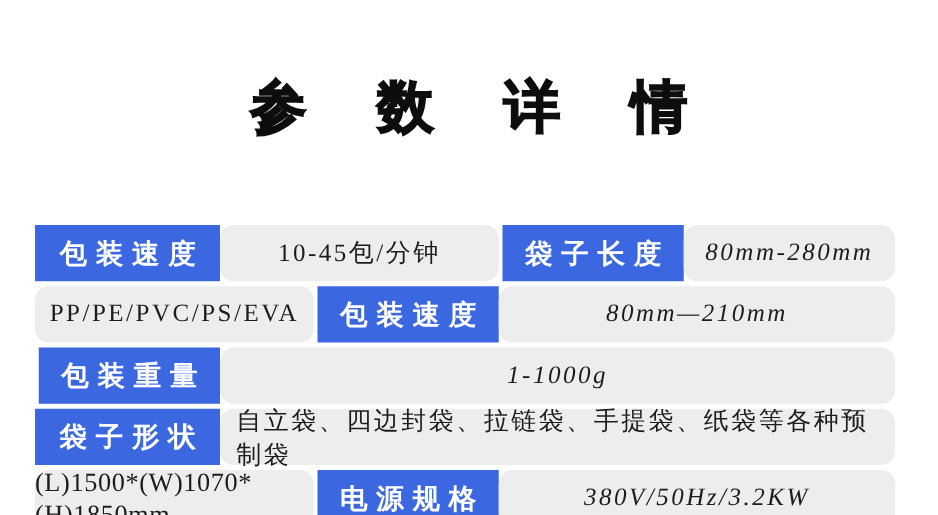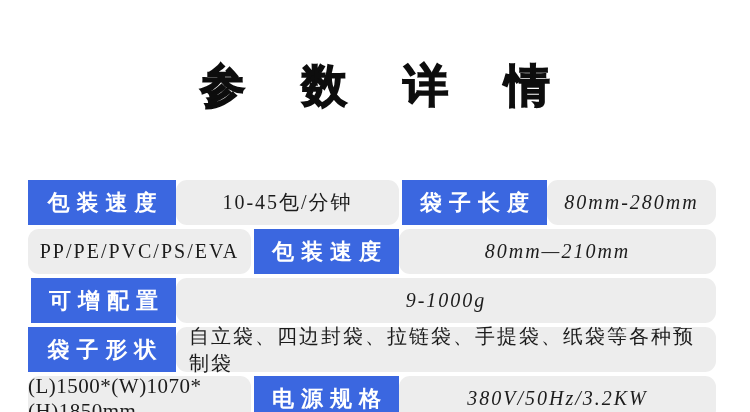--- a/index.html
+++ b/index.html
@@ -93,22 +93,22 @@
       <div class="cell value value2">80mm-280mm</div>
     </div>
 
     <div class="row">
       <div class="cell value value1">PP/PE/PVC/PS/EVA</div>
       <div class="cell label label2">包装速度</div>
       <div class="cell value value2">80mm—210mm</div>
     </div>
 
     <div class="row">
-      <div class="cell label label2">可增配置</div>
-      <div class="cell value value2">9-1000g</div>
+      <div class="cell label label2">包装重量</div>
+      <div class="cell value value2">1-1000g</div>
     </div>
 
     <div class="row">
       <div class="cell label">袋子形状</div>
       <div class="cell value value-wide">自立袋、四边封袋、拉链袋、手提袋、纸袋等各种预制袋</div>
     </div>
 
     <div class="row">
       <div class="cell value value1 value-small">(L)1500*(W)1070*(H)1850mm</div>
       <div class="cell label label2">电源规格</div>

